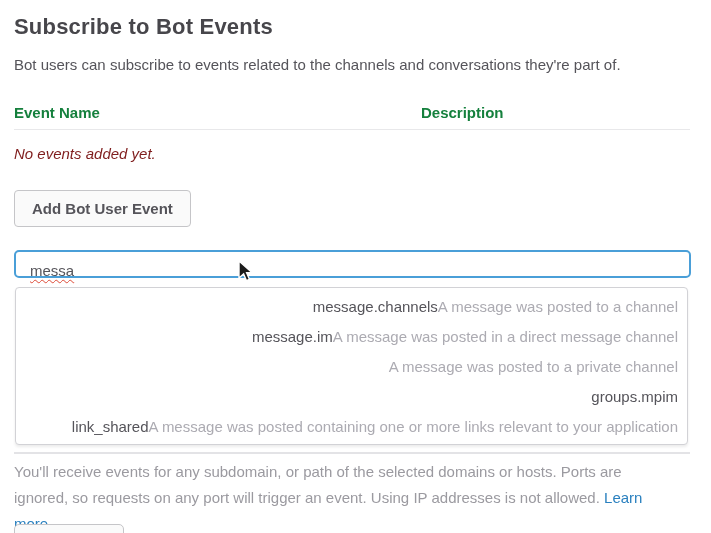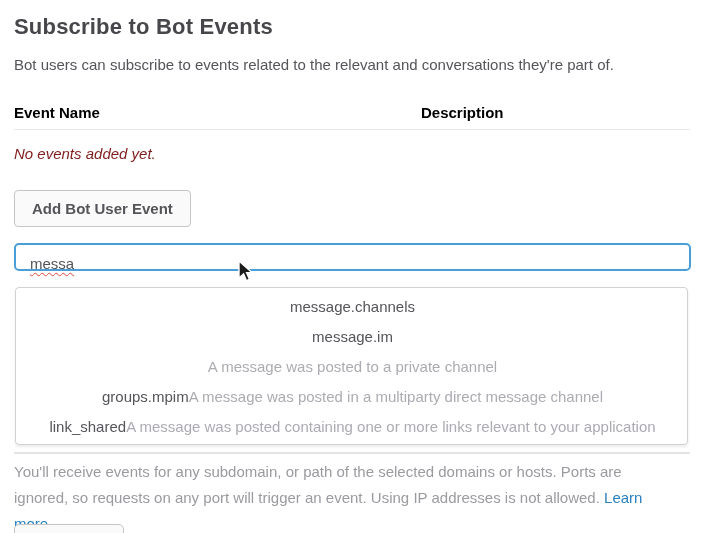--- a/index.html
+++ b/index.html
@@ -11,21 +11,21 @@
     left: 14px; top: 14px;
     font-size: 22px; font-weight: 700; color: #47464b;
     letter-spacing: 0.2px;
   }
   .page-desc {
     left: 14px; top: 55px;
     font-size: 15px; color: #55545a; line-height: 20px;
   }
 
   .col-header {
-    top: 104px; font-size: 15px; font-weight: 700; color: #000000;
+    top: 104px; font-size: 15px; font-weight: 700; color: #15803d;
   }
   .col-event { left: 14px; }
   .col-desc  { left: 421px; }
 
   .divider1 { left: 14px; top: 129px; width: 676px; height: 1px; background: #e8e8ea; }
 
   .empty-msg {
     left: 14px; top: 145px;
     font-size: 15px; font-style: italic; color: #7f1d1d;
   }
@@ -34,21 +34,21 @@
     left: 14px; top: 190px;
     height: 37px; padding: 0 17px;
     background: #fafafa;
     border: 1px solid #c5c5c8; border-radius: 4px;
     font-family: "Liberation Sans", sans-serif;
     font-size: 15px; font-weight: 700; color: #55545a;
     line-height: 35px; cursor: pointer;
   }
 
   .search-input {
-    left: 14px; top: 243px;
+    left: 14px; top: 250px;
     width: 677px; height: 28px;
     background: #ffffff;
     border: 2px solid #4a9fd8; border-radius: 5px;
     padding: 0 14px;
     line-height: 37px; font-size: 15px; color: #55545a;
   }
   .search-input .typed {
     text-decoration: underline wavy #dd4b39;
     text-decoration-thickness: 1px;
     text-underline-offset: 3px;
@@ -57,21 +57,21 @@
   .dropdown {
     left: 15px; top: 287px;
     width: 673px;
     background: #ffffff;
     border: 1px solid #d2d2d6; border-radius: 4px;
     box-shadow: 0 2px 3px rgba(0,0,0,0.08);
     padding: 3px 0;
   }
   .dd-row {
     height: 30px;
-    display: flex; justify-content: center; align-items: center;
+    display: flex; justify-content: flex-end; align-items: center;
     padding: 0 9px 0 11px;
     cursor: pointer;
   }
   .dd-name { font-size: 15px; color: #55545a; white-space: nowrap; }
   .dd-desc { font-size: 15px; color: #acabb2; white-space: nowrap; }
 
   .divider2 { left: 14px; top: 452px; width: 676px; height: 2px; background: #e3e3e6; }
 
   .footer-note {
     left: 14px; top: 459px; width: 662px;
@@ -86,48 +86,49 @@
     border: 1px solid #c5c5c8; border-radius: 5px;
   }
 
   .cursor { left: 238px; top: 260px; pointer-events: none; }
 </style>
 </head>
 <body>
 
 <h1 class="abs page-title">Subscribe to Bot Events</h1>
 
-<p class="abs page-desc">Bot users can subscribe to events related to the relevant and conversations they're part of.</p>
+<p class="abs page-desc">Bot users can subscribe to events related to the channels and conversations they're part of.</p>
 
 <div class="abs col-header col-event">Event Name</div>
 <div class="abs col-header col-desc">Description</div>
 
 <div class="abs divider1"></div>
 
 <div class="abs empty-msg">No events added yet.</div>
 
 <button class="abs add-btn">Add Bot User Event</button>
 
 <div class="abs search-input">
   <span class="typed">messa</span>
 </div>
 
 <div class="abs dropdown">
   <div class="dd-row">
     <span class="dd-name">message.channels</span>
+    <span class="dd-desc">A message was posted to a channel</span>
   </div>
   <div class="dd-row">
     <span class="dd-name">message.im</span>
+    <span class="dd-desc">A message was posted in a direct message channel</span>
   </div>
   <div class="dd-row">
     <span class="dd-desc">A message was posted to a private channel</span>
   </div>
   <div class="dd-row">
     <span class="dd-name">groups.mpim</span>
-    <span class="dd-desc">A message was posted in a multiparty direct message channel</span>
   </div>
   <div class="dd-row">
     <span class="dd-name">link_shared</span>
     <span class="dd-desc">A message was posted containing one or more links relevant to your application</span>
   </div>
 </div>
 
 <div class="abs divider2"></div>
 
 <p class="abs footer-note"><span>You'll receive events for any subdomain, or path of the selected domains or hosts. Ports are ignored, so requests on any port will trigger an event. Using IP addresses is not allowed.</span> <a>Learn more.</a></p>

